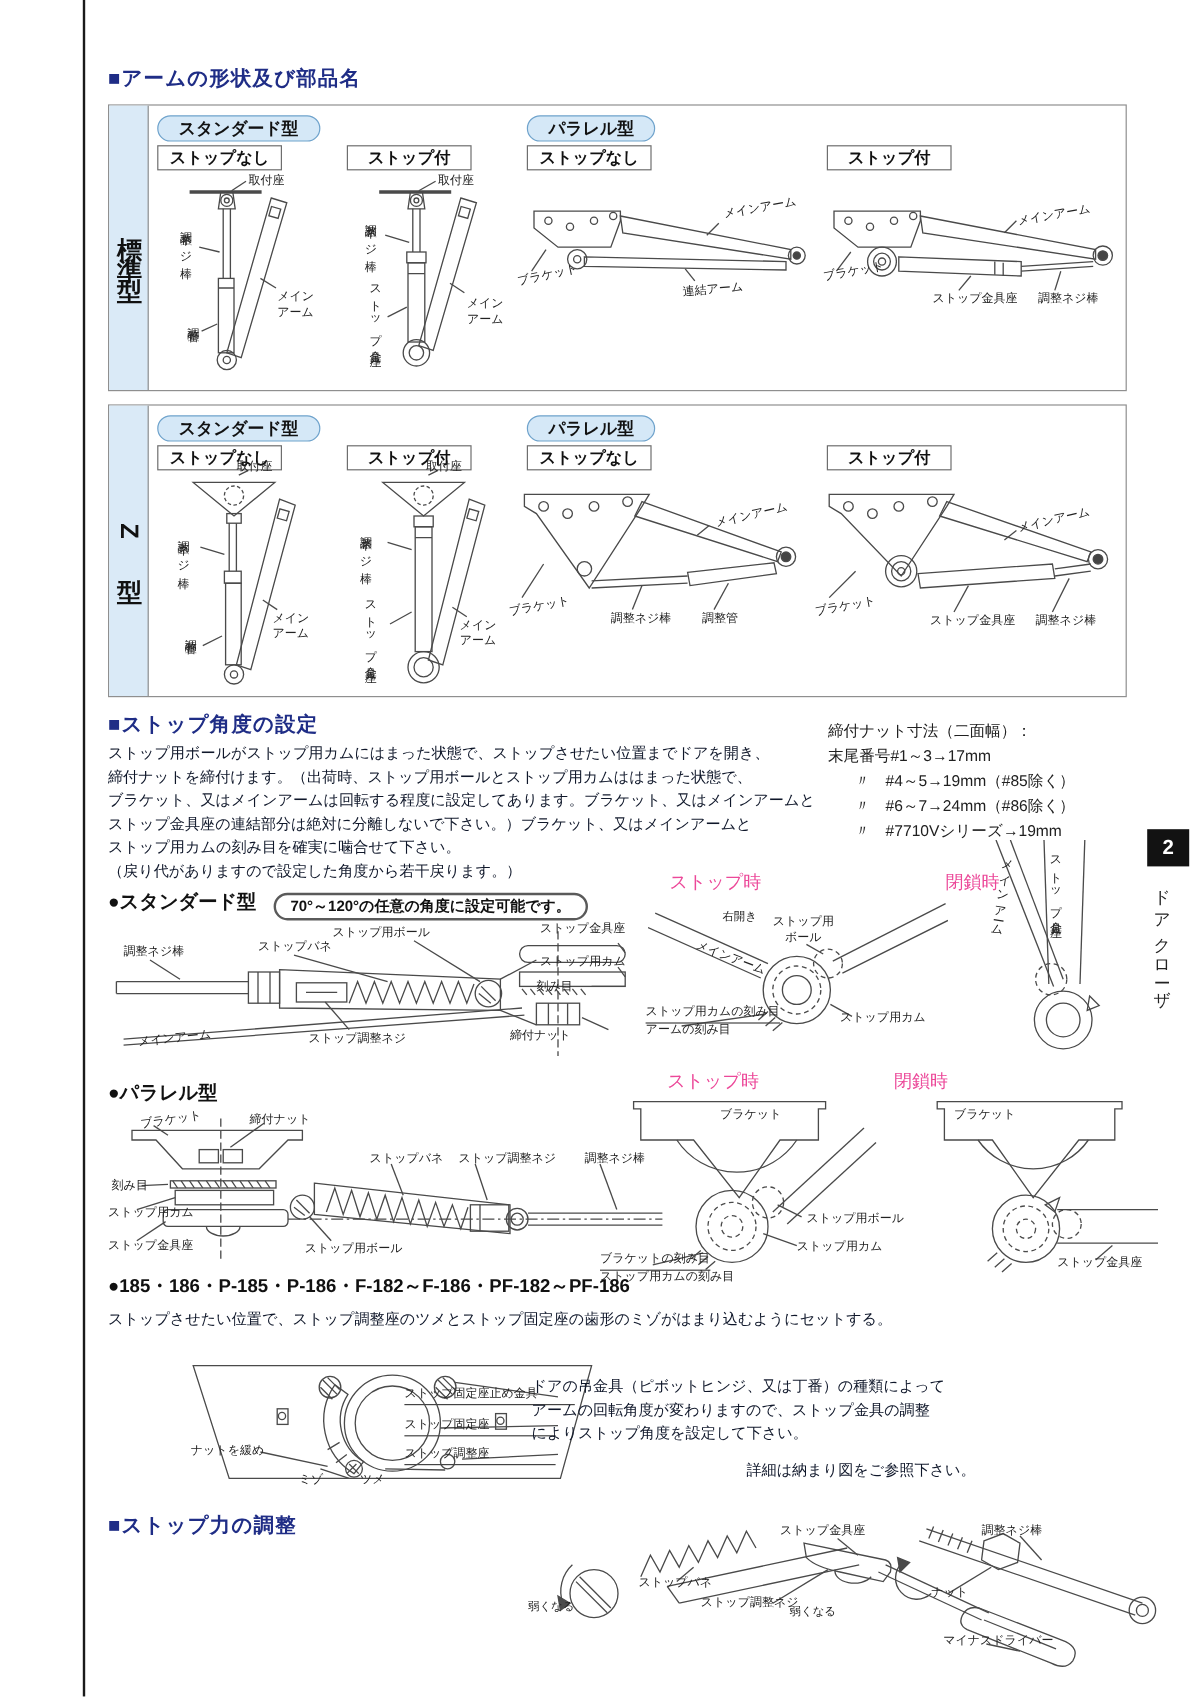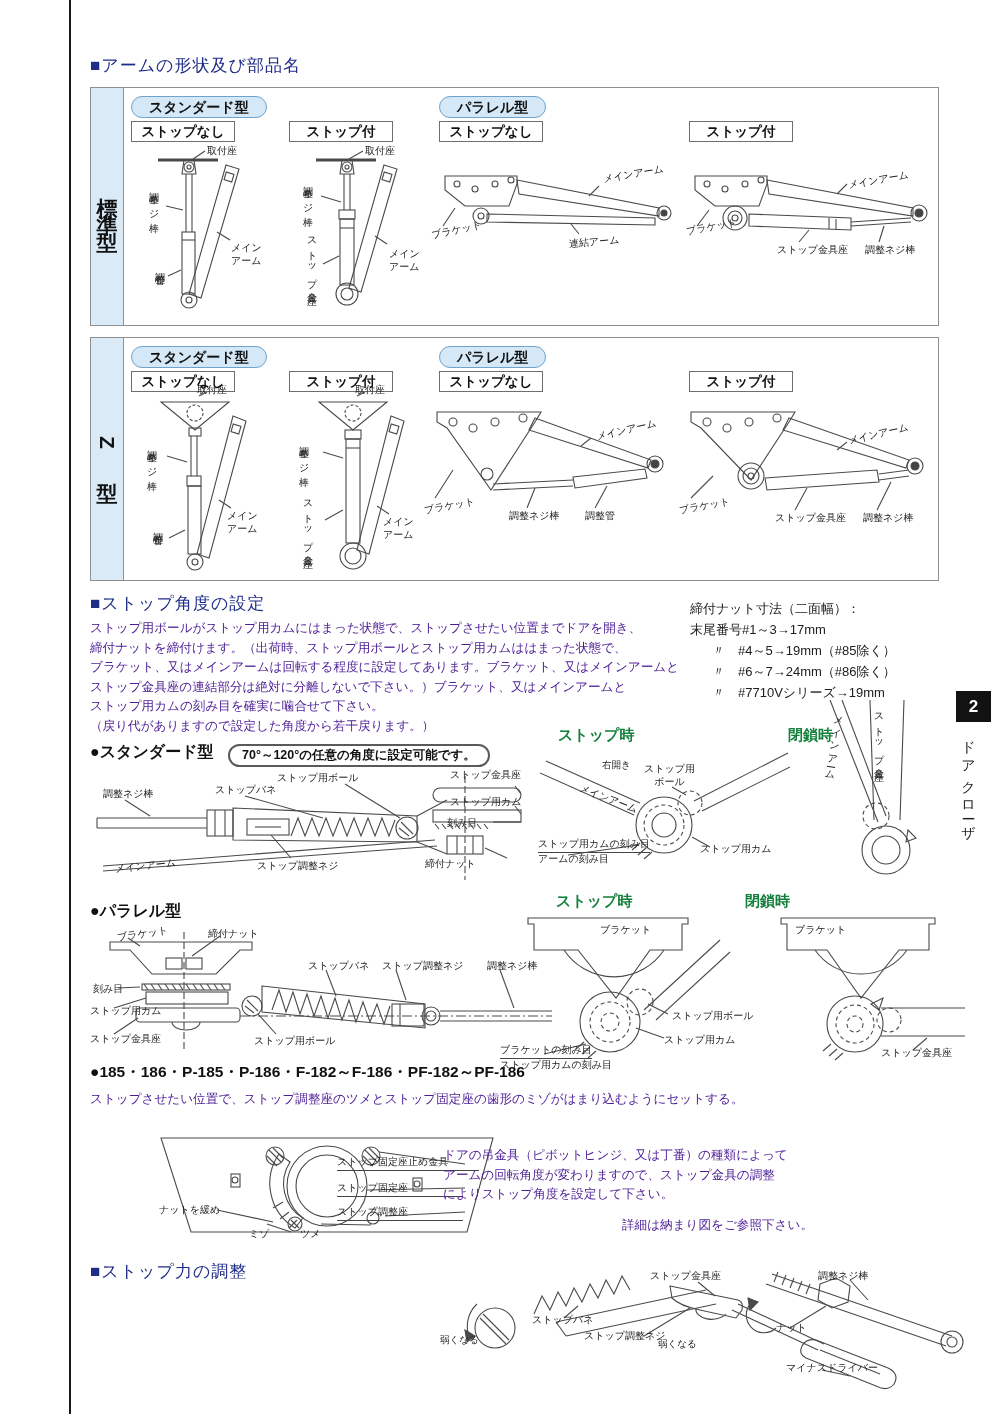--- a/index.html
+++ b/index.html
@@ -1,41 +1,41 @@
 <!DOCTYPE html>
 <html><head>
 <meta charset="utf-8">
 <style>
 *{margin:0;padding:0;box-sizing:border-box}
 html,body{background:#fff}
 #page{position:relative;width:1000px;height:1414px;background:#fff;overflow:hidden;
   font-family:"Liberation Sans","DejaVu Sans",sans-serif;color:#1a1a1a}
 .vrule{position:absolute;left:69px;top:0;width:2px;height:1414px;background:#1a1a1a}
-.sec-h{position:absolute;font-size:17px;font-weight:normal;color:#1f2d86;letter-spacing:1px}
+.sec-h{position:absolute;font-size:17px;font-weight:bold;color:#1f2d86;letter-spacing:1px}
 .box{position:absolute;border:1px solid #8f8f8f;background:#fff}
 .strip{position:absolute;left:0;top:0;height:100%;width:33px;background:#daeaf7;border-right:1px solid #8f8f8f;
   display:flex;align-items:center;justify-content:center}
 .strip-label{writing-mode:vertical-rl;letter-spacing:17px;font-size:21px;font-weight:bold;color:#111}
 .badge{position:absolute;height:22px;line-height:20px;border:1px solid #6fa3cc;background:#d5e8f7;border-radius:12px;
   padding:0 17px;font-size:14px;font-weight:bold;color:#111}
 .stopbox{position:absolute;width:104px;height:21px;line-height:19px;border:1px solid #6e6e6e;background:#fff;
   text-align:center;font-size:13.5px;font-weight:bold;color:#111}
 .diag{position:absolute}
 .diag svg{position:absolute;left:0;top:0}
 .lbl{position:absolute;font-size:10px;color:#222;white-space:nowrap;line-height:1.25}
 .lbl.v{writing-mode:vertical-rl;letter-spacing:2px}
 .lbl.p{white-space:pre-line;text-align:center}
 .lbl.sm{font-size:9.5px}
 .u{border-bottom:1px solid #444;padding-bottom:1px}
 .uw{display:block;border-bottom:1px solid #444;width:126px;padding-bottom:1px}
 .sub-h{position:absolute;font-size:16px;font-weight:bold;color:#111}
 .pill{position:absolute;border:2px solid #5a5a5a;border-radius:13px;padding:1px 12px;font-size:12.5px;
   font-weight:bold;color:#111;background:#fff}
-.bodytxt{position:absolute;font-size:12.6px;line-height:1.55;color:#4c1d95;white-space:pre-line}
-.fig-h{position:absolute;font-size:15px;font-weight:bold;color:#15803d}
+.bodytxt{position:absolute;font-size:12.6px;line-height:1.55;color:#0f172a;white-space:pre-line}
+.fig-h{position:absolute;font-size:15px;font-weight:normal;color:#ec4899}
 .nut-line{font-size:13px;line-height:21px;color:#202020}
 .ind{padding-left:22px}
 .tab-num{position:absolute;left:956px;top:691px;width:35px;height:31px;background:#121212;color:#fff;
   font-size:17px;font-weight:bold;text-align:center;line-height:31px}
 .tab-lbl{position:absolute;left:960px;top:731px;writing-mode:vertical-rl;font-size:14px;letter-spacing:4px;color:#222}
 .art{stroke:#4a4a4a;fill:none;stroke-width:1.1}
 </style>
 </head>
 <body>
 

